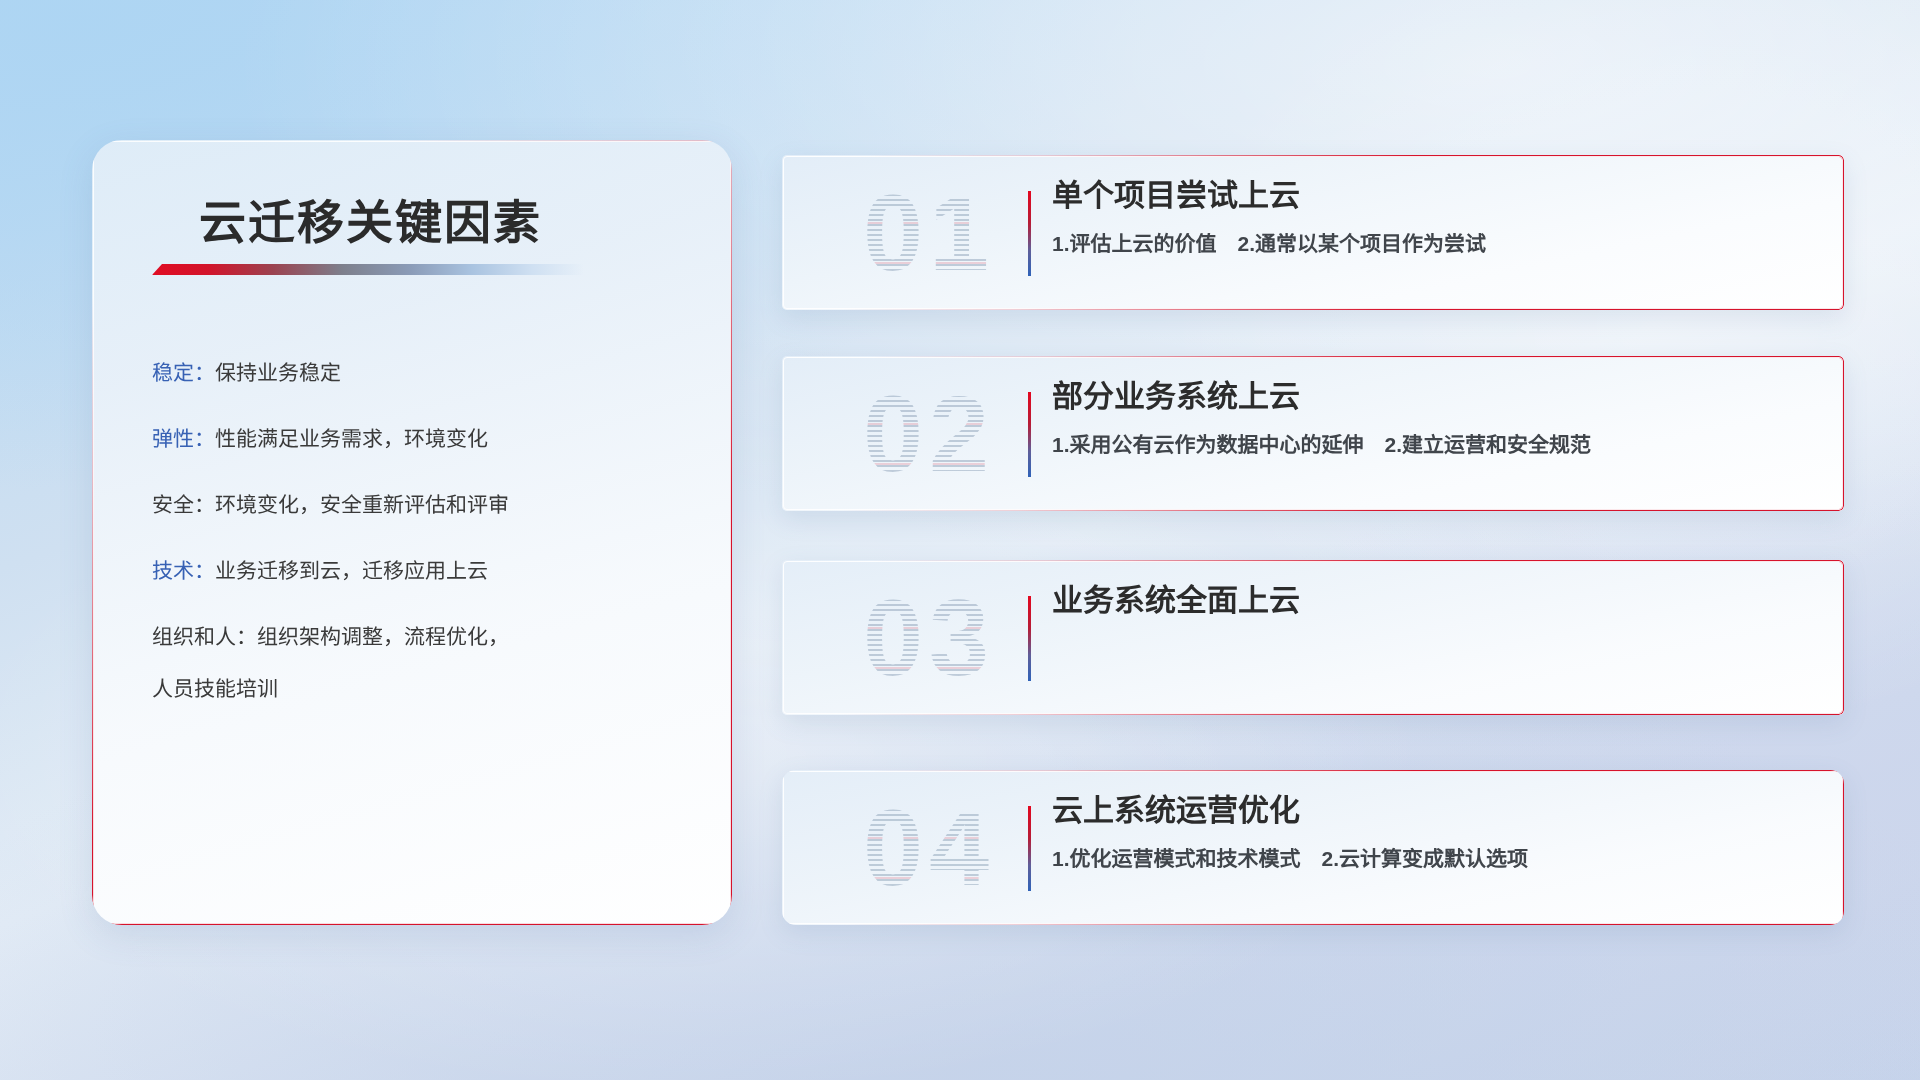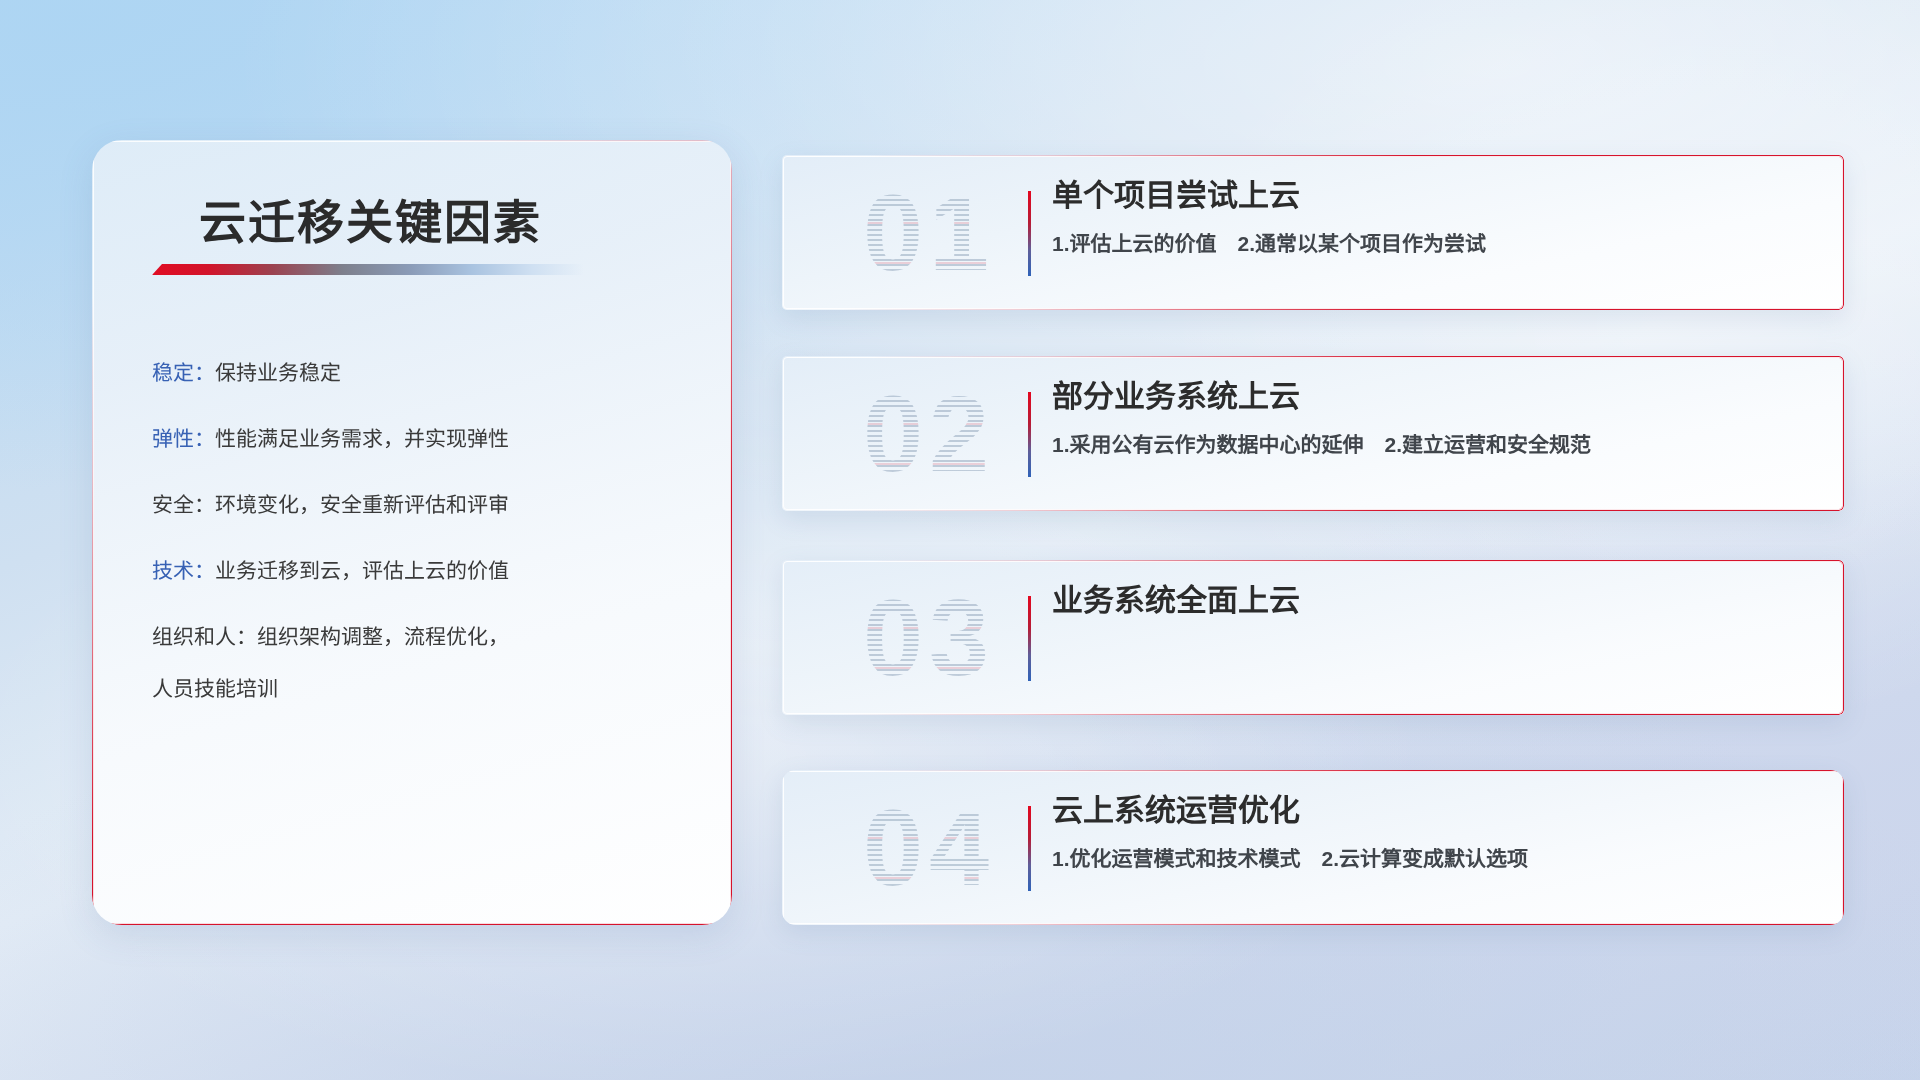--- a/index.html
+++ b/index.html
@@ -177,23 +177,23 @@
   <section id="left-panel">
     <div id="left-panel-border"></div>
     <div id="left-panel-inner-hl"></div>
 
     <h1 id="panel-title">云迁移关键因素</h1>
 
     <div id="panel-title-rule"></div>
 
     <div id="factor-list">
         <div class="factor-row"><span class="factor-label accent">稳定：</span><span class="factor-text">保持业务稳定</span></div>
-        <div class="factor-row"><span class="factor-label accent">弹性：</span><span class="factor-text">性能满足业务需求，并实现弹性</span></div>
+        <div class="factor-row"><span class="factor-label accent">弹性：</span><span class="factor-text">性能满足业务需求，环境变化</span></div>
         <div class="factor-row"><span class="factor-label">安全：</span><span class="factor-text">环境变化，安全重新评估和评审</span></div>
-        <div class="factor-row"><span class="factor-label accent">技术：</span><span class="factor-text">业务迁移到云，评估上云的价值</span></div>
+        <div class="factor-row"><span class="factor-label accent">技术：</span><span class="factor-text">业务迁移到云，迁移应用上云</span></div>
         <div class="factor-row"><span class="factor-label">组织和人：</span><span class="factor-text">组织架构调整，流程优化，</span></div>
         <div class="factor-row cont"><span class="factor-text">人员技能培训</span></div>
       </div>
   </section>
 
   <section id="cards">
       <article class="card" style="top: 155px;">
         <div class="card-border"></div>
         <div class="card-inner-hl"></div>
         <div class="card-number">01</div>

